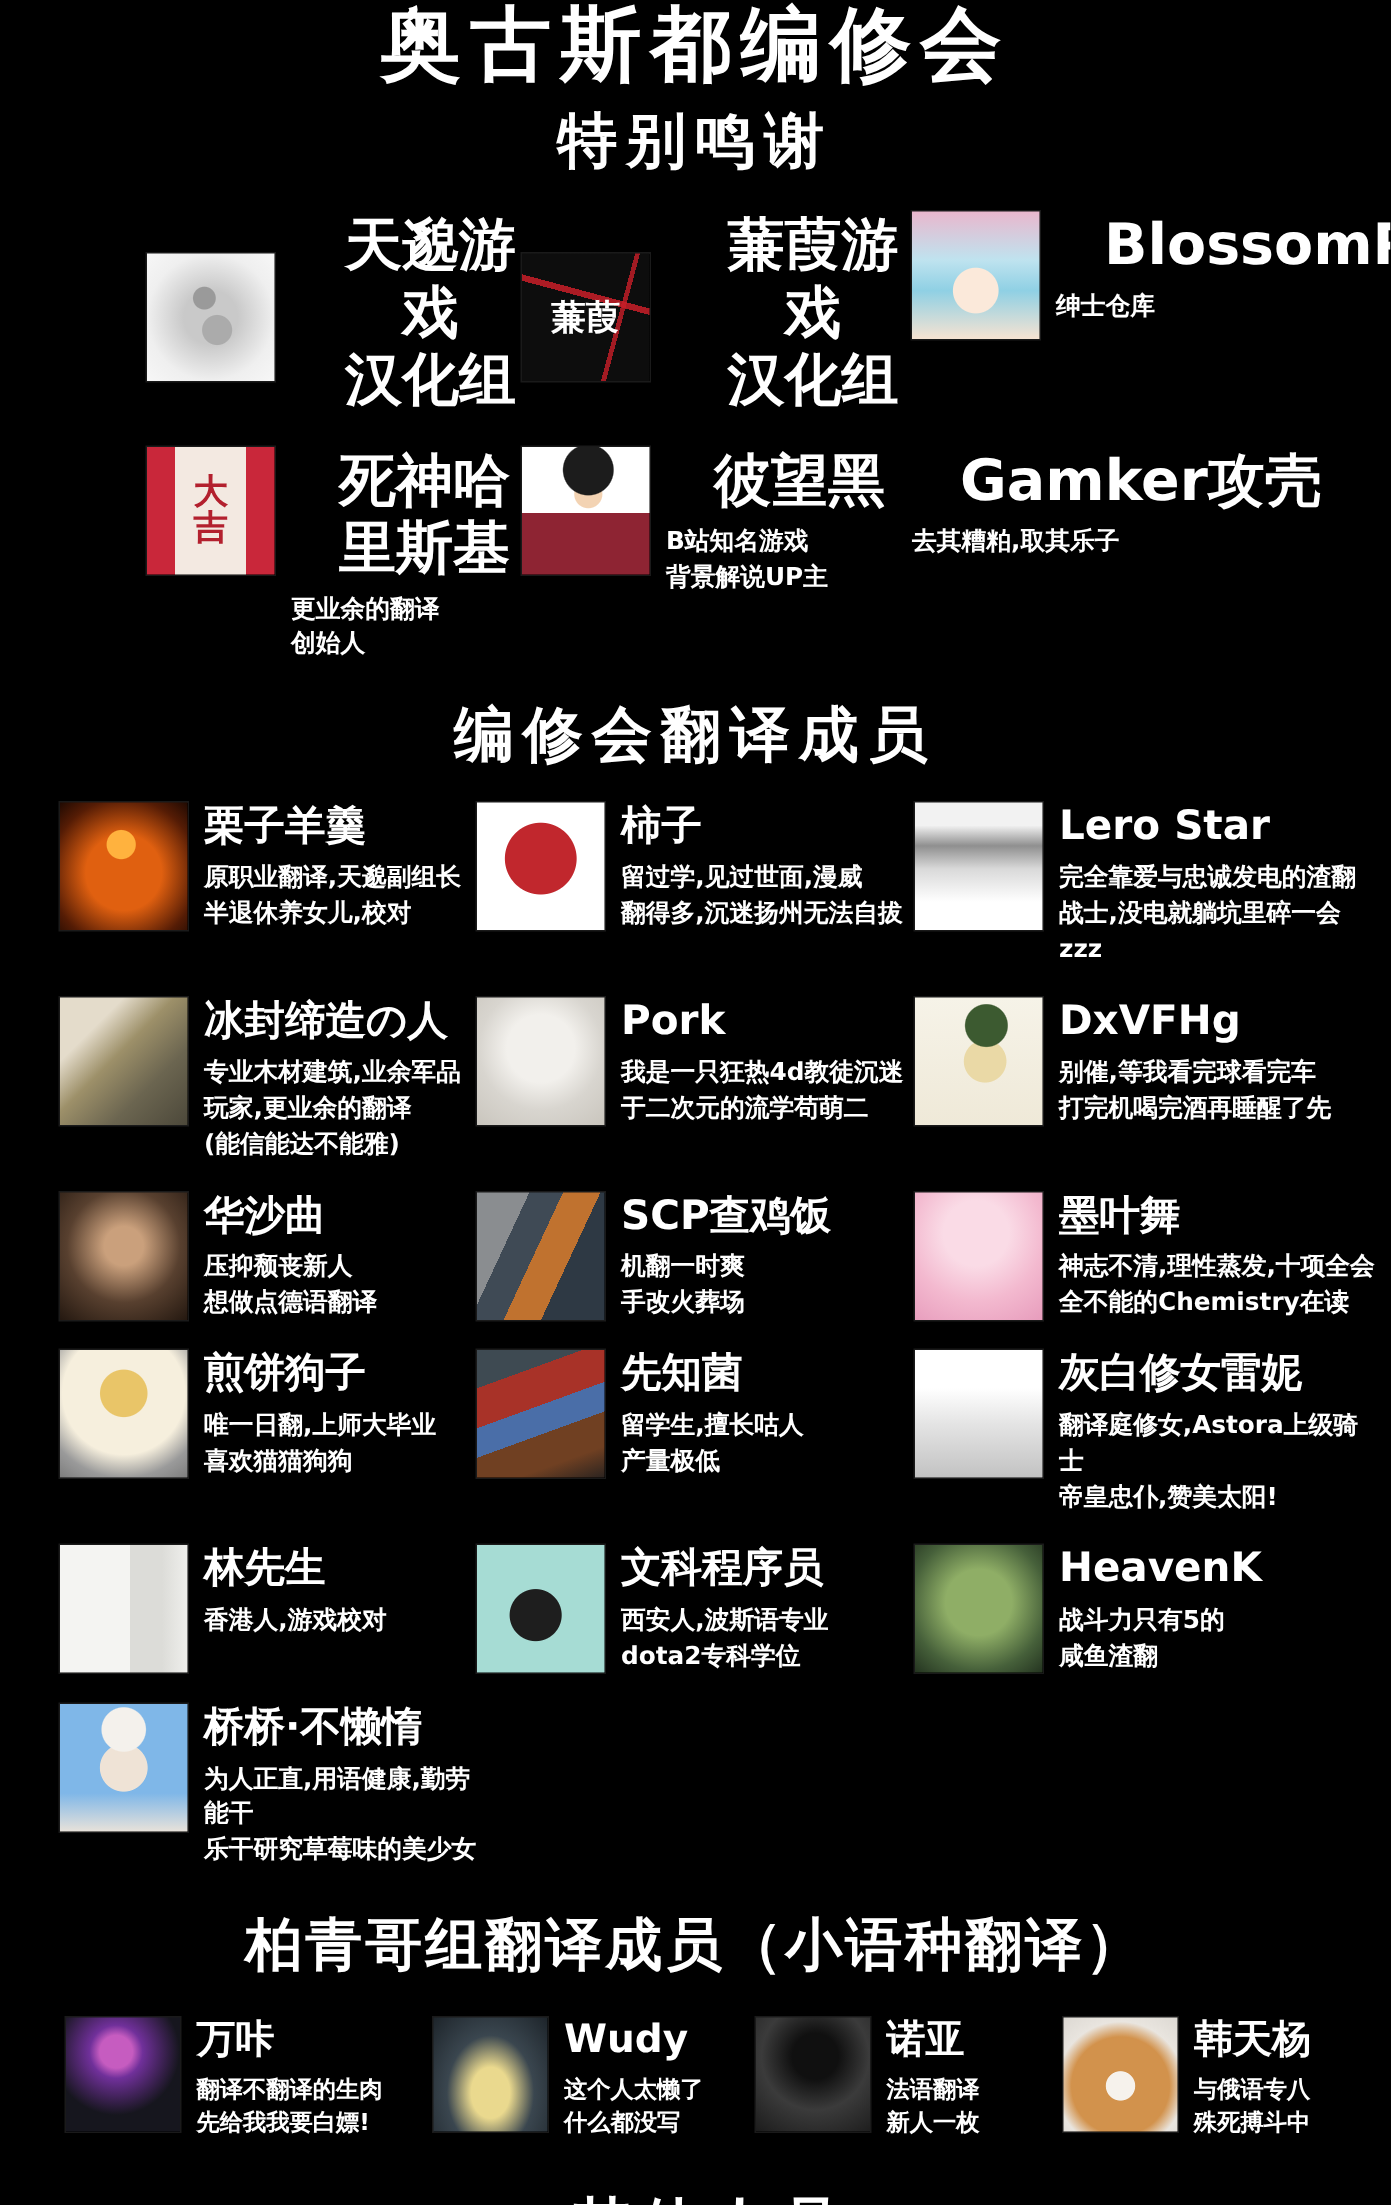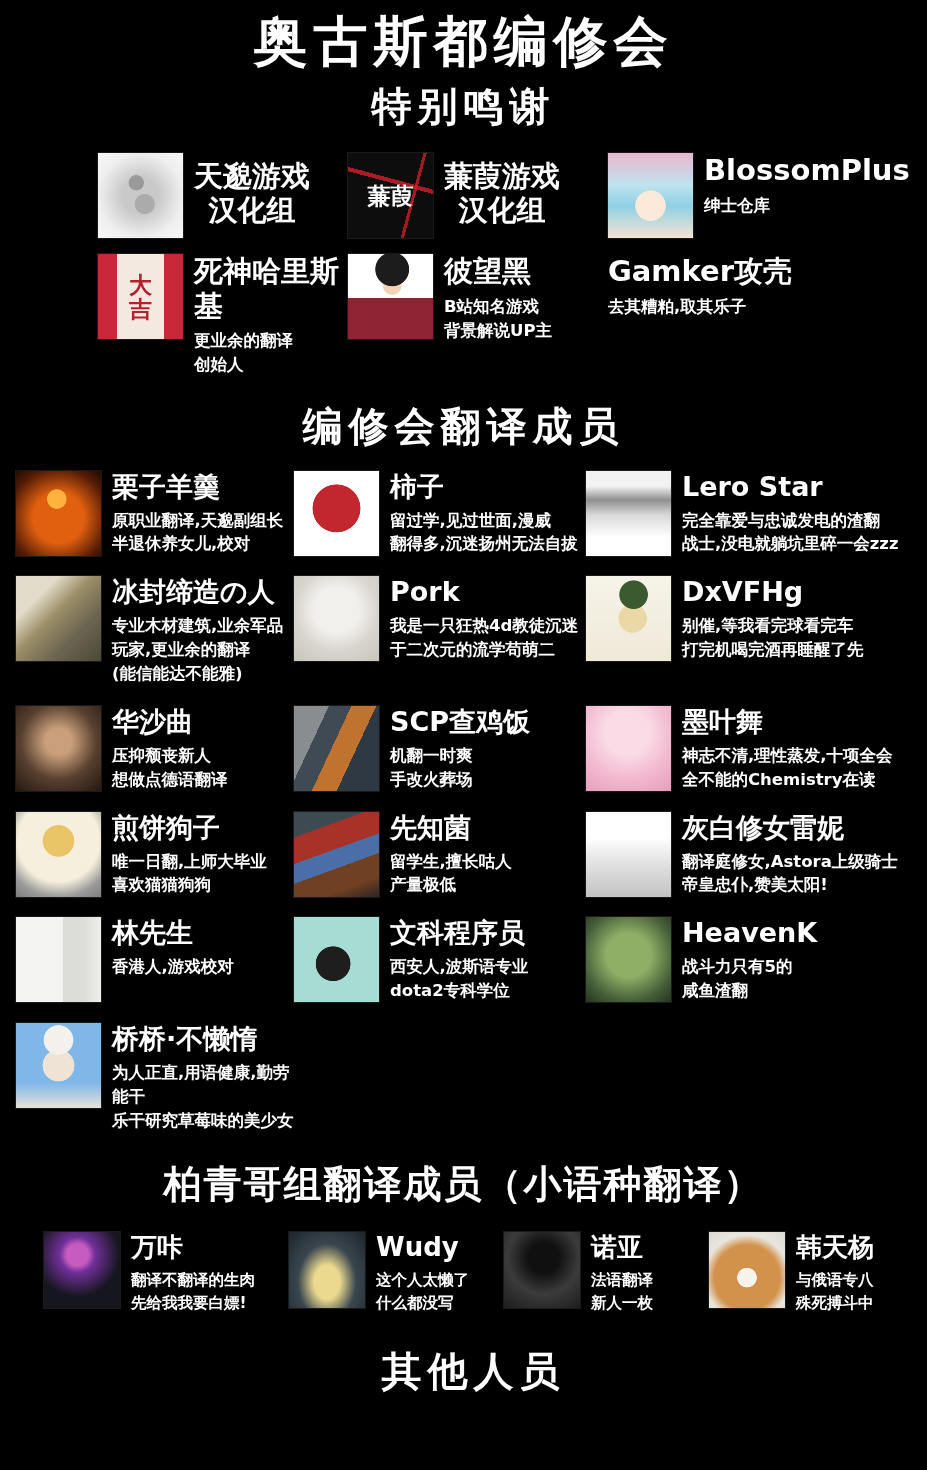--- a/index.html
+++ b/index.html
@@ -1,47 +1,47 @@
 <!DOCTYPE html>
 <html><head>
 <meta charset="utf-8">
 <style>
   html,body { margin:0; padding:0; background:#000; }
   .page {
     position:relative; width:927px; height:1470px; overflow:hidden;
     background:#000; color:#fff;
     font-family:"DejaVu Sans", sans-serif; font-weight:bold;
   }
-  .title   { font-size:54px; text-align:center; padding-top:12px; letter-spacing:6px; line-height:1.1; }
+  .title   { font-size:54px; text-align:center; letter-spacing:6px; line-height:1.1; }
   .heading { font-size:40px; text-align:center; letter-spacing:6px; line-height:1.15; }
   .h-thanks  { margin-top:12px; }
   .h-members { margin-top:26px; }
   .h-pachinko{ margin-top:30px; font-size:38px; letter-spacing:2px; }
   .h-others  { margin-top:34px;padding-left:20px; }
 
   .st-grid { display:grid; grid-template-columns:250px 260px 1fr; padding-left:98px; margin-top:24px; row-gap:16px; }
-  .members-grid { display:grid; grid-template-columns:278px 292px 1fr; padding:0 6px 0 16px; margin-top:22px; row-gap:20px; }
+  .members-grid { display:grid; grid-template-columns:278px 292px 1fr; padding:0 6px 0 40px; margin-top:22px; row-gap:20px; }
   .p-grid { display:grid; grid-template-columns:245px 215px 205px 1fr; padding-left:44px; margin-top:26px; }
 
   .entry { display:flex; gap:11px; align-items:flex-start; }
   .entry.center { align-items:center; }
   .entry.center .nm { text-align:center; }
 
   .avatar {
     flex:0 0 auto; width:85px; height:85px; position:relative;
     display:flex; align-items:center; justify-content:center;
     box-shadow:0 0 0 1px rgba(255,255,255,0.10);
   }
   .p-grid .avatar, .o-grid .avatar { width:76px; height:76px; }
   .av-label { font-size:23px; line-height:1.05; white-space:pre-line; text-align:center; }
   .av-sub { position:absolute; bottom:3px; left:0; right:0; text-align:center; font-size:13px; }
 
   .txt { min-width:0; }
   .nm { font-size:27px; line-height:1.18; white-space:pre-line; }
-  .st-grid .nm { font-size:29px; }
+  .st-grid .nm { font-size:38px;margin-left:32px; }
   .ds { font-size:16.5px; line-height:1.45; margin-top:6px; white-space:pre-line; }
   .p-grid .nm, .o-grid .nm { font-size:26px; }
   .p-grid .ds, .o-grid .ds { font-size:15.5px; }
 </style>
 </head>
 <body>
 
 <div class="page">
 
   <div class="title">奥古斯都编修会</div>

